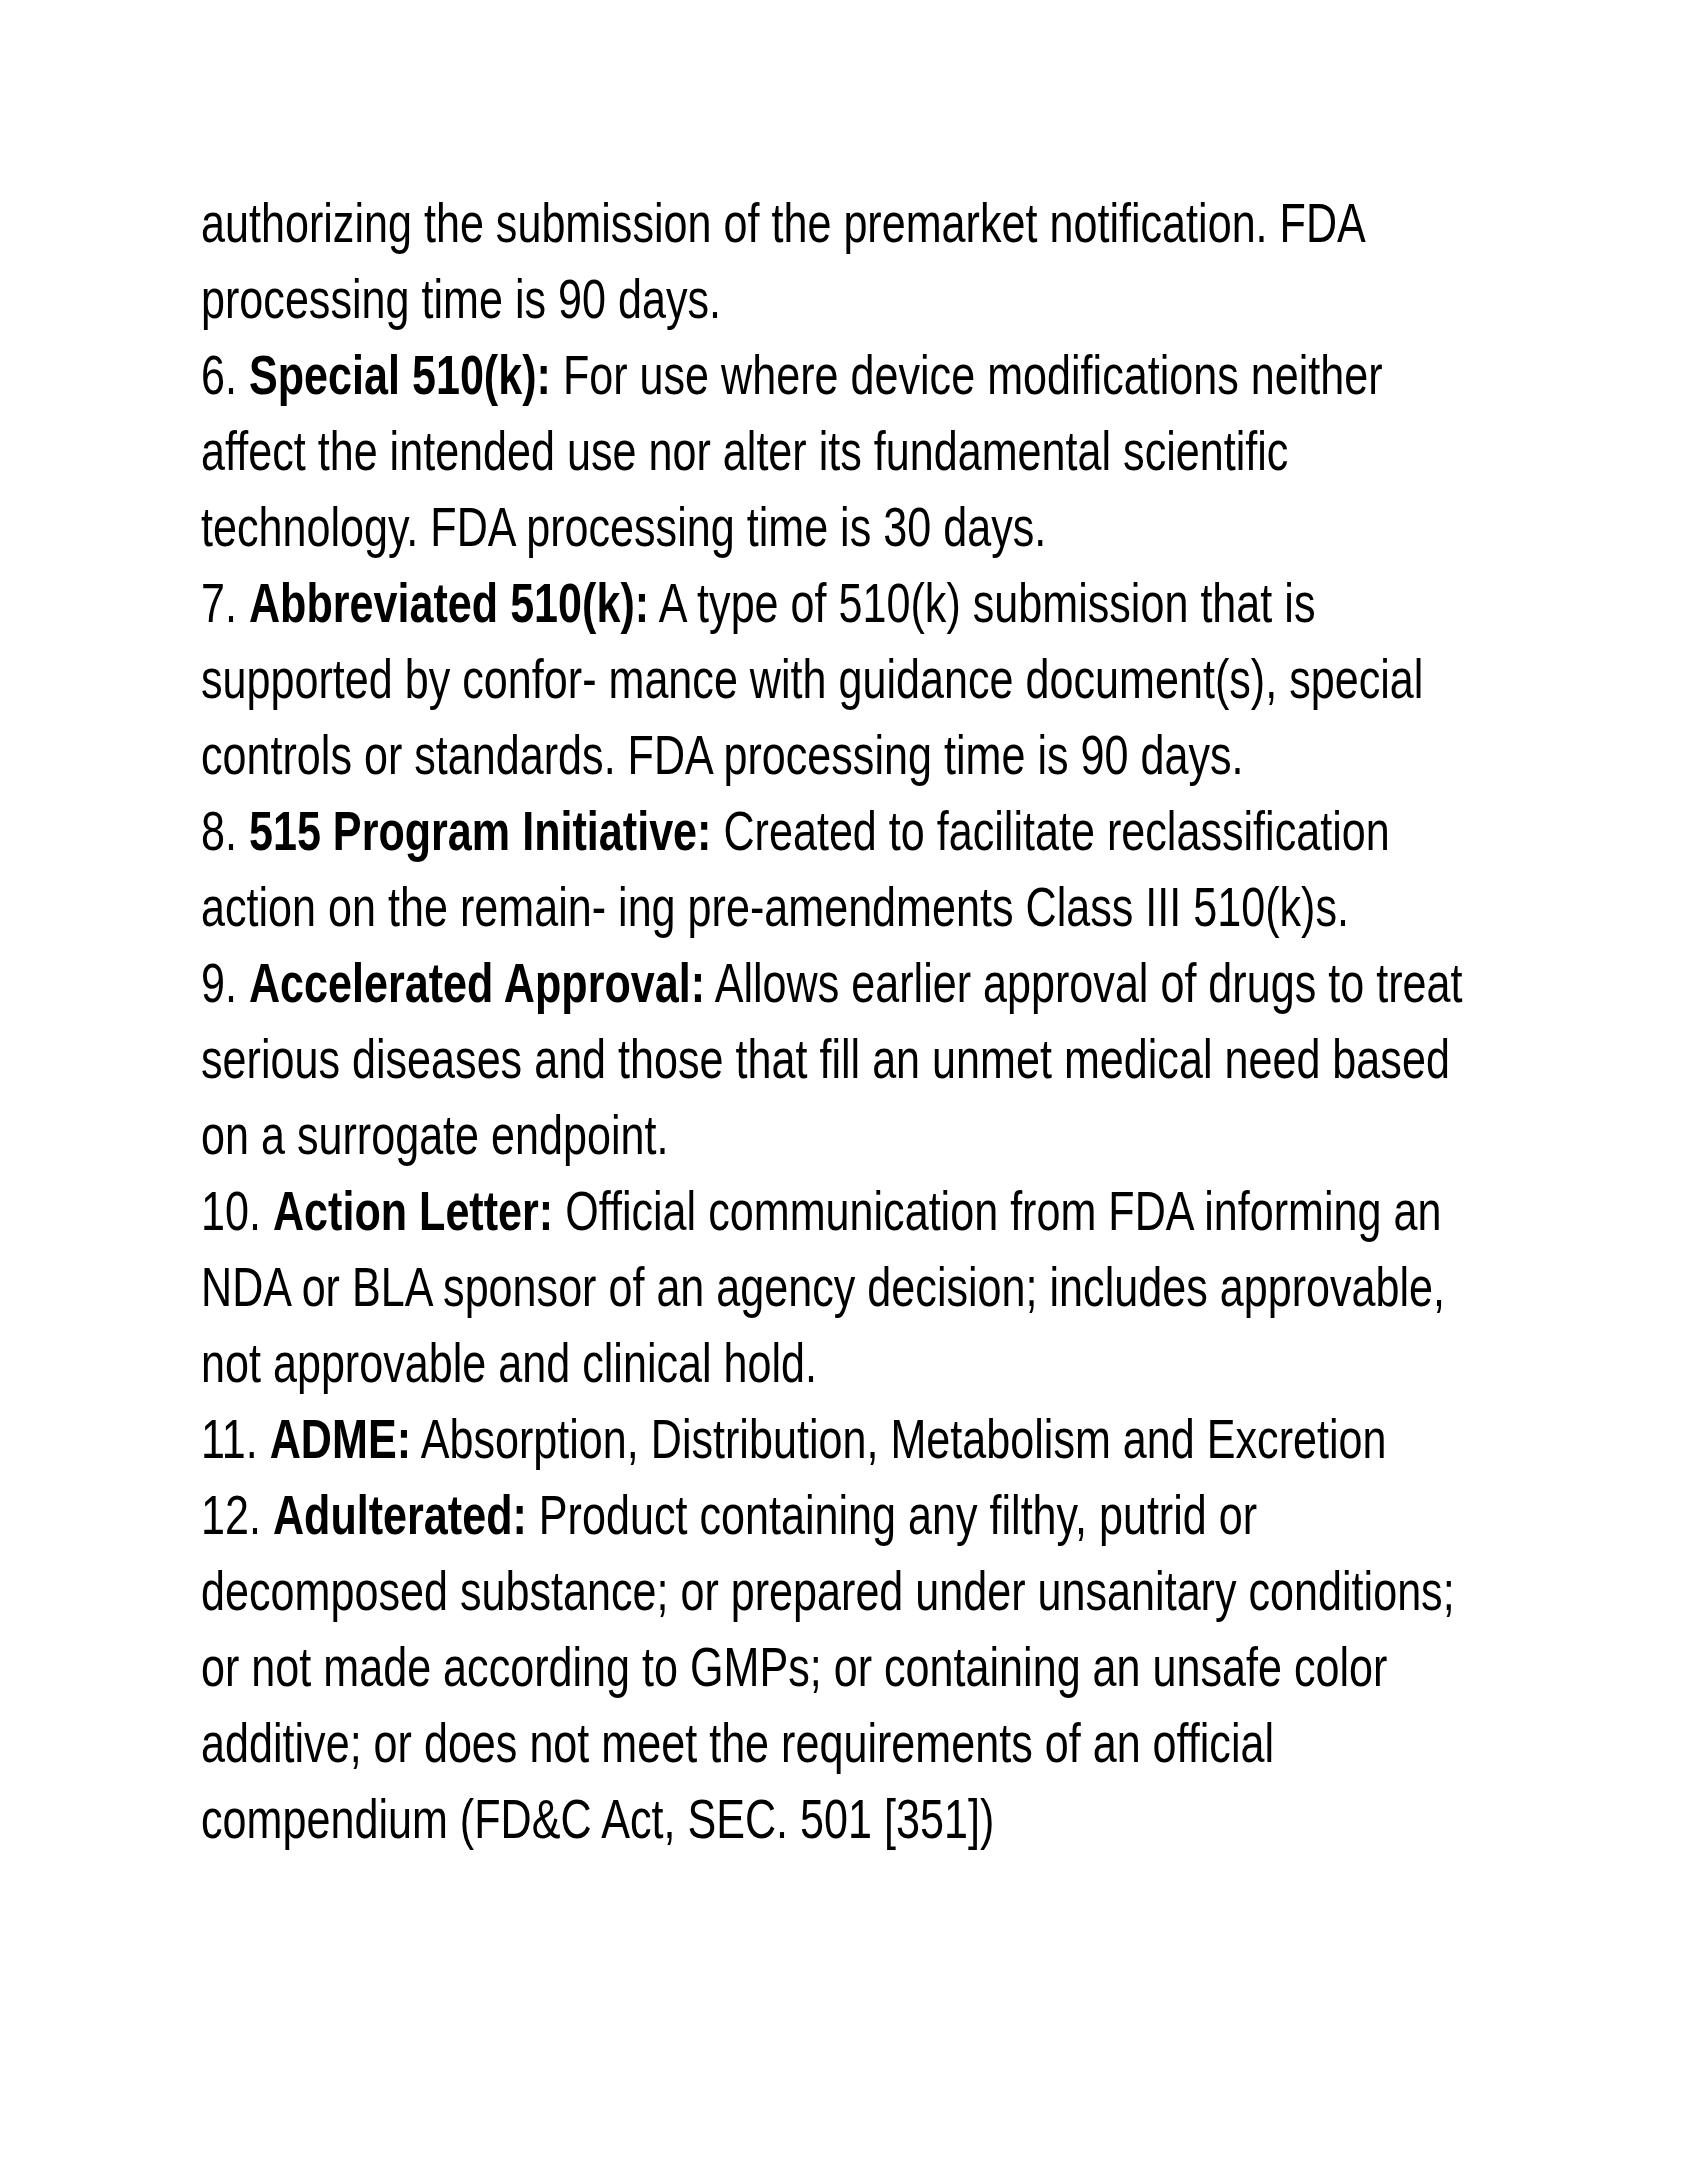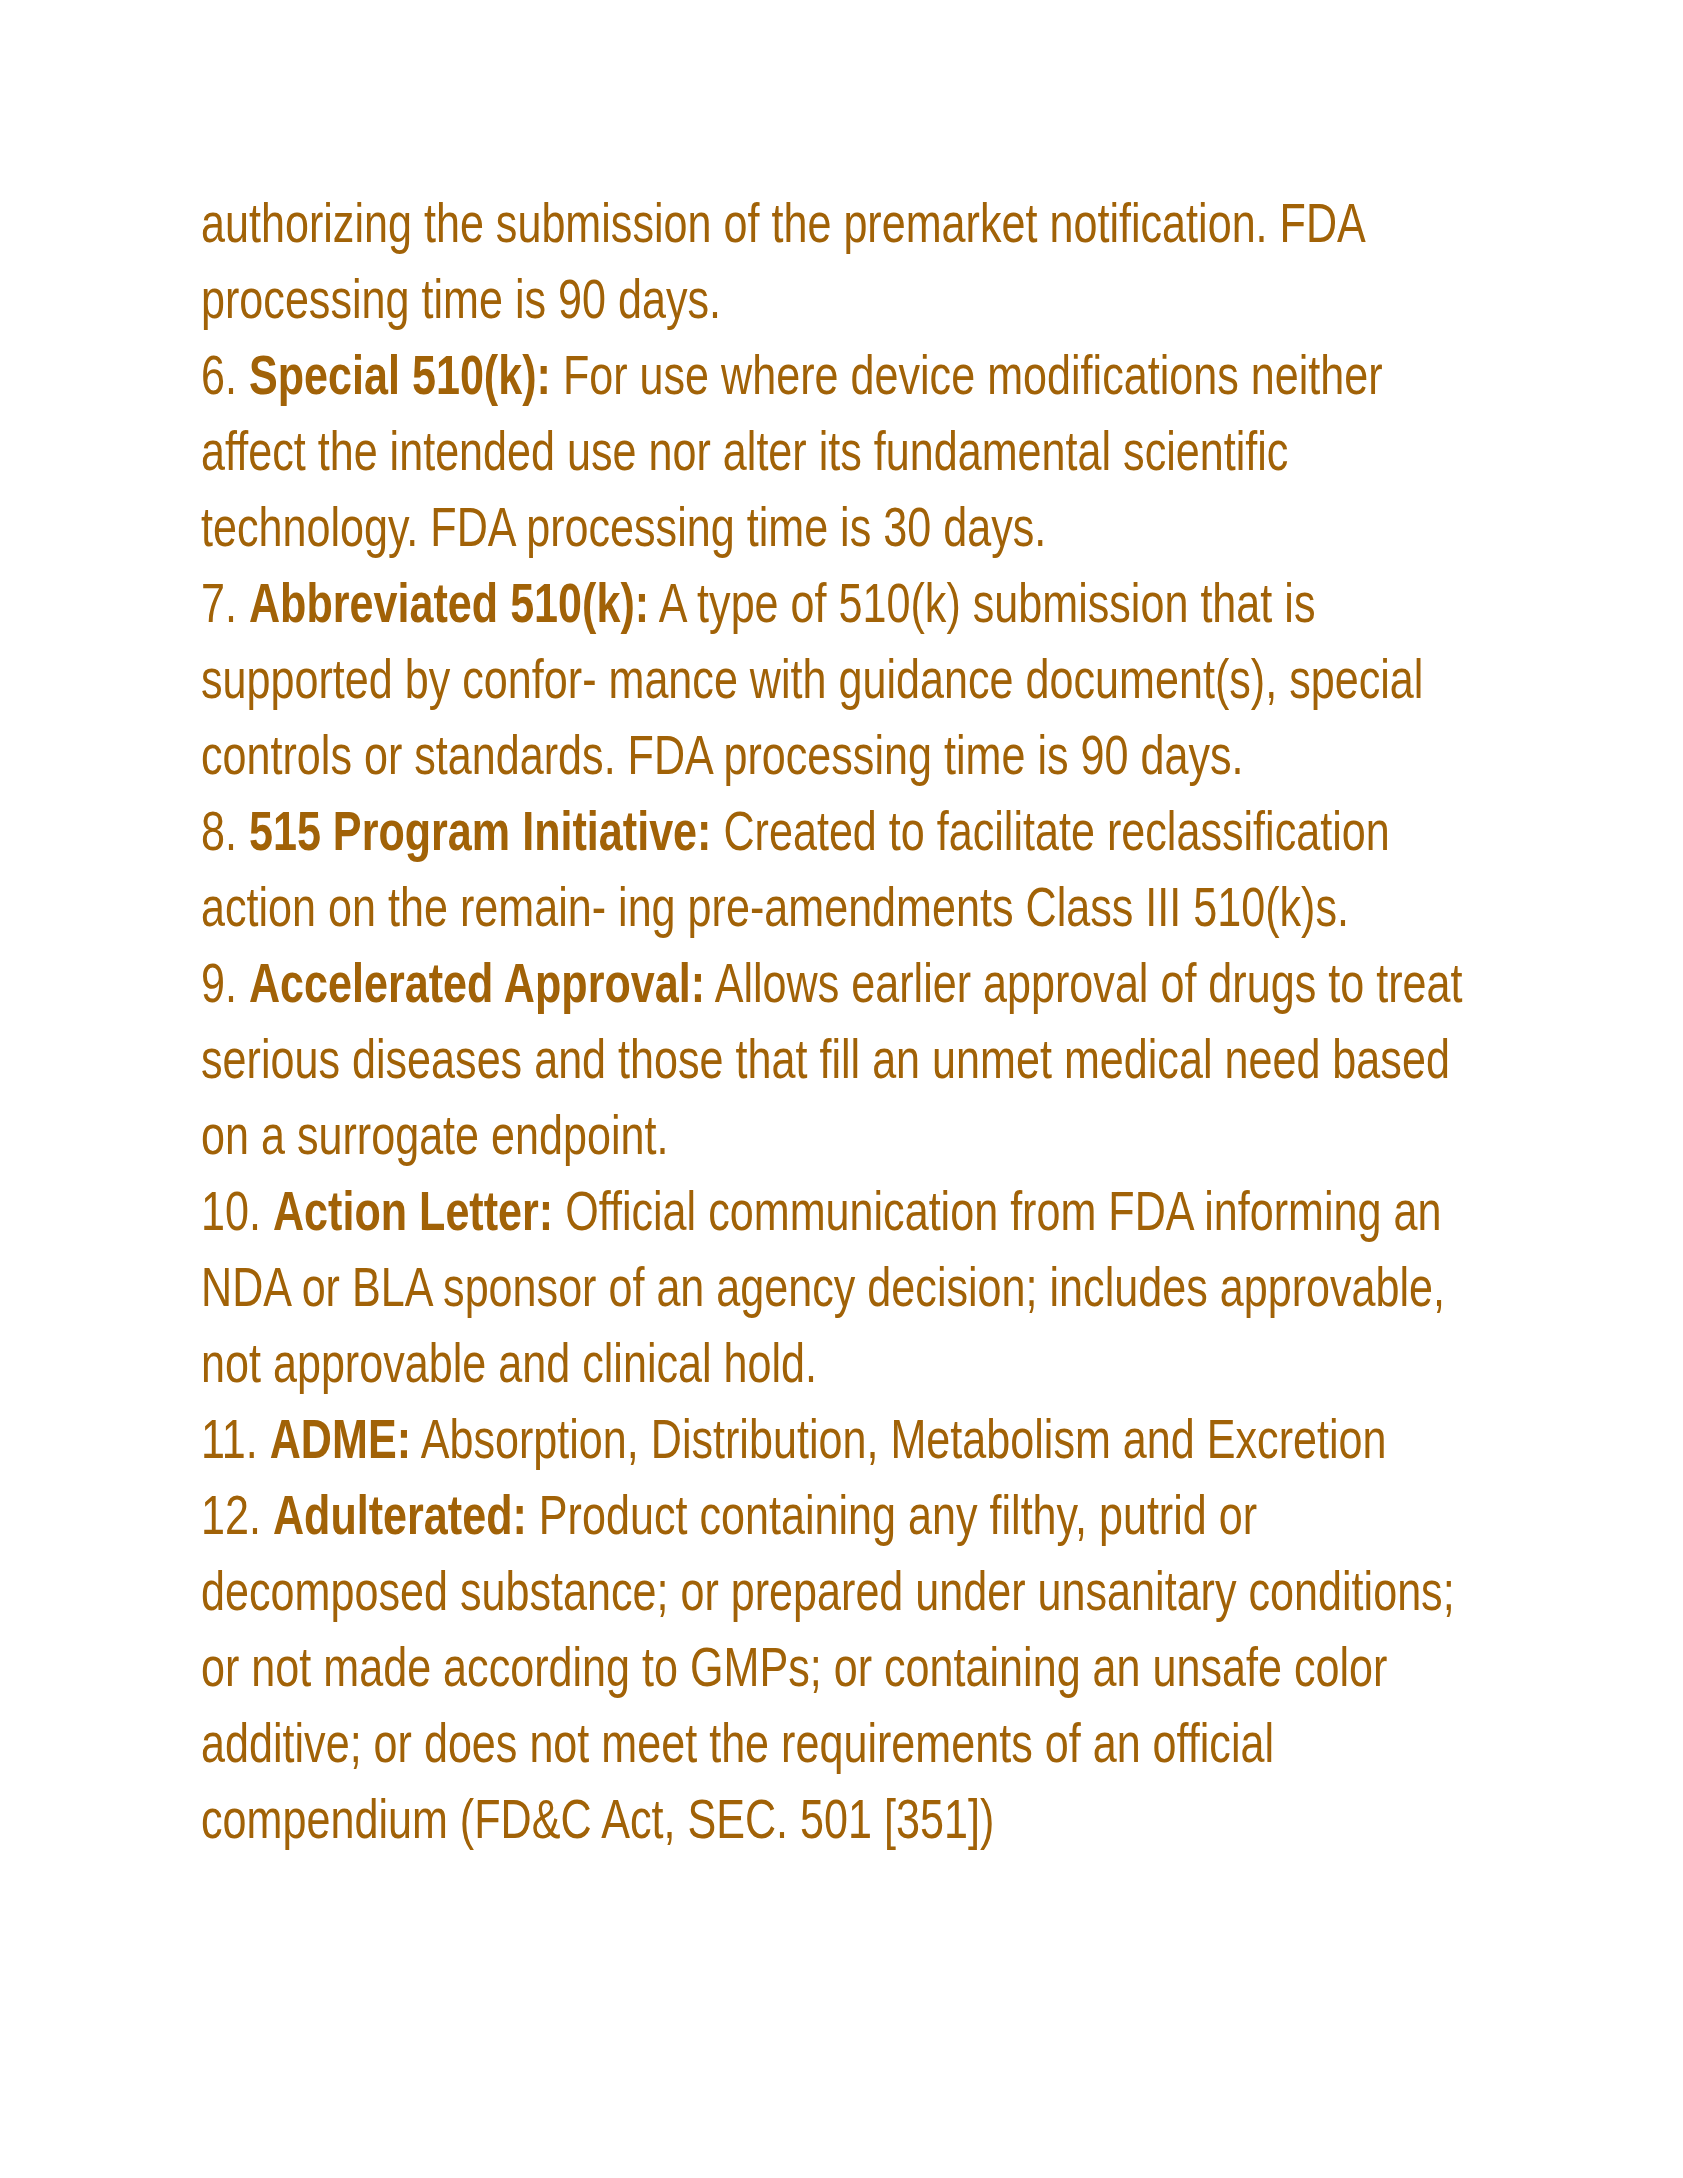--- a/index.html
+++ b/index.html
@@ -34,21 +34,21 @@
     transform: scaleX(0.77);     
     transform-origin: 0 50%;
     font-stretch: condensed;
   }
   .seg { font-weight: 400; }
   .seg.bold { font-weight: 700; }
 </style>
 </head>
 <body>
 
-<div class="page" style="background: rgb(255, 255, 255); color: #a16207;">
+<div class="page" style="background: rgb(255, 255, 255); color: #000000;">
   <div class="text-block">
       <div class="line"><span class="seg">authorizing the submission of the premarket notification. FDA</span></div>
       <div class="line"><span class="seg">processing time is 90 days.</span></div>
       <div class="line"><span class="seg">6. </span><span class="seg bold">Special 510(k):</span><span class="seg"> For use where device modifications neither</span></div>
       <div class="line"><span class="seg">affect the intended use nor alter its fundamental scientific</span></div>
       <div class="line"><span class="seg">technology. FDA processing time is 30 days.</span></div>
       <div class="line"><span class="seg">7. </span><span class="seg bold">Abbreviated 510(k):</span><span class="seg"> A type of 510(k) submission that is</span></div>
       <div class="line"><span class="seg">supported by confor- mance with guidance document(s), special</span></div>
       <div class="line"><span class="seg">controls or standards. FDA processing time is 90 days.</span></div>
       <div class="line"><span class="seg">8. </span><span class="seg bold">515 Program Initiative:</span><span class="seg"> Created to facilitate reclassification</span></div>

